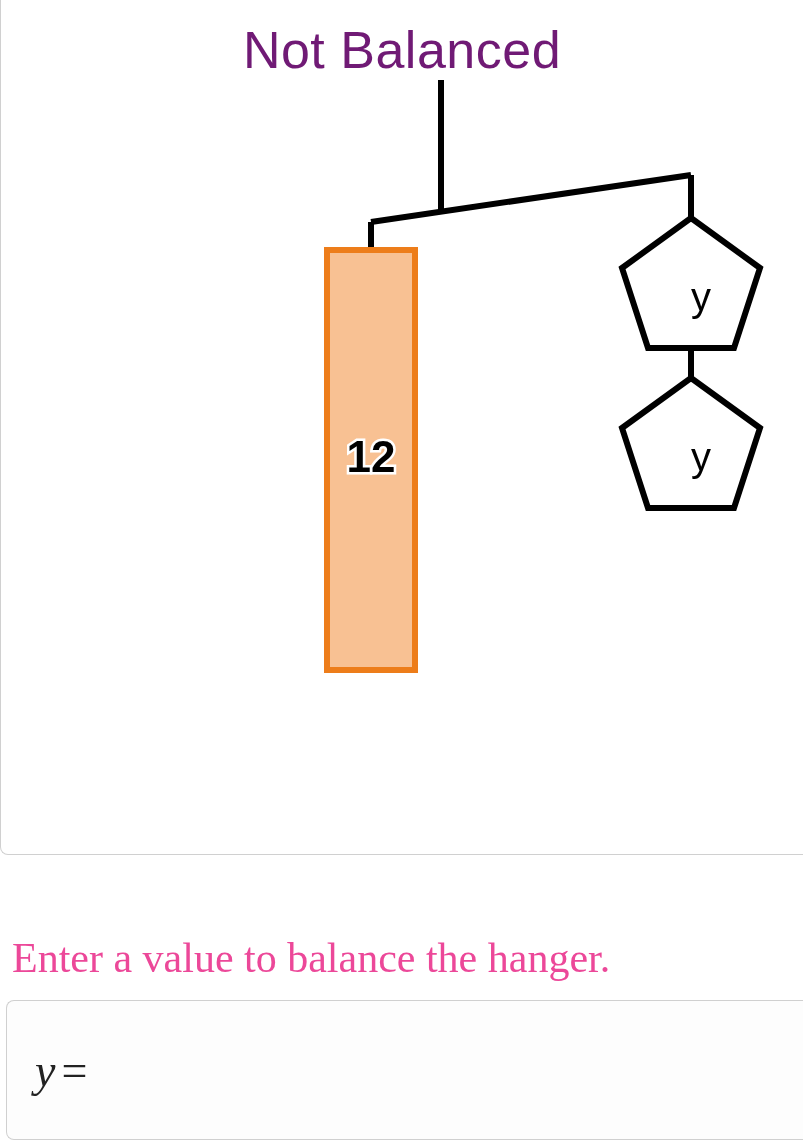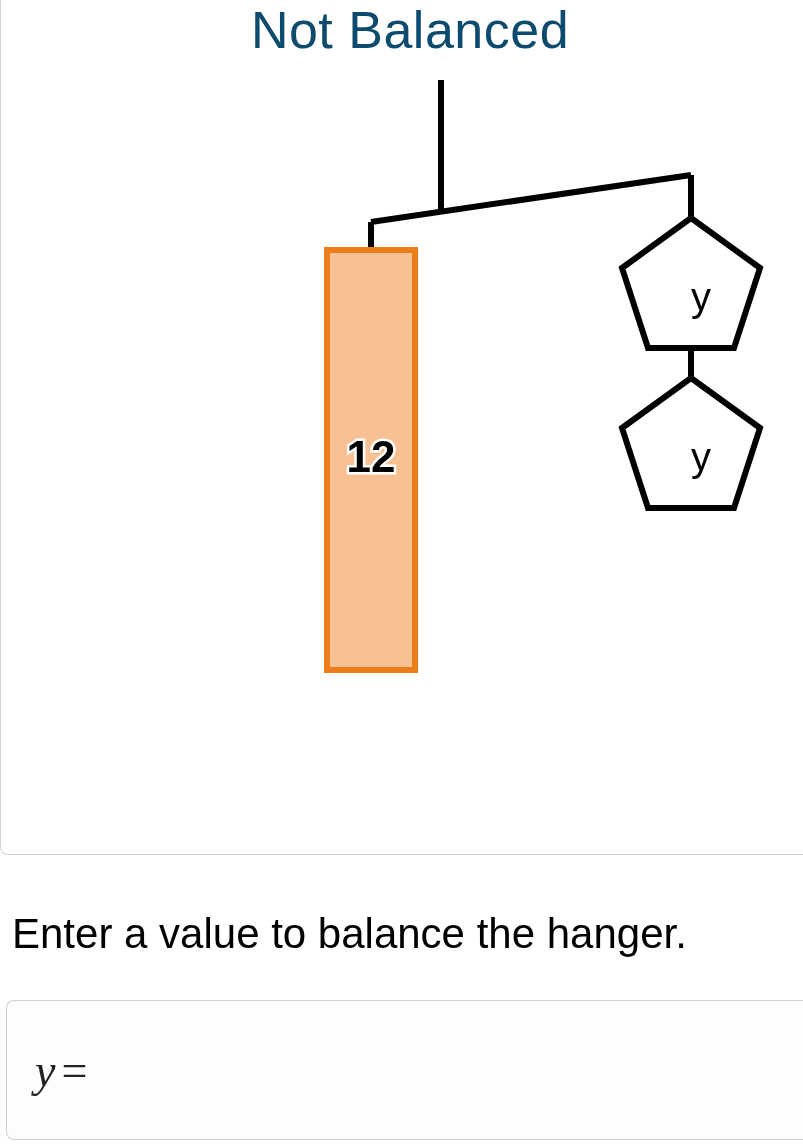--- a/index.html
+++ b/index.html
@@ -15,29 +15,28 @@
       position: relative;
       width: 803px;
       height: 855px;
       border-left: 1px solid #d0d0d0;
       border-bottom: 1px solid #d0d0d0;
       border-radius: 0 0 0 8px;
       background: #fff;
     }
     .status-text {
       position: absolute;
-      top: 0;
+      top: 20px;
       left: 50%;
       transform: translateX(-50%);
       font-size: 52px;
-      color: #0c4a6e;
+      color: #701a75;
       font-weight: 400;
       letter-spacing: 0.5px;
       white-space: nowrap;
-      margin-left: 8px;
     }
     .hanger-svg {
       position: absolute;
       top: 80px;
       left: 0;
       width: 803px;
       height: 700px;
     }
     .rect-label {
       font-size: 44px;
@@ -50,25 +49,26 @@
       dominant-baseline: middle;
     }
     .pent-label {
       font-size: 40px;
       fill: #000;
       text-anchor: middle;
       dominant-baseline: middle;
     }
     .prompt-text {
       position: absolute;
-      top: 910px;
+      top: 934px;
       left: 12px;
       font-size: 42px;
-      color: #000000;
+      color: #ec4899;
       font-weight: 400;
+      font-family: Liberation Serif, serif;
     }
     .input-row {
       position: absolute;
       top: 1000px;
       left: 6px;
       right: 0;
       height: 140px;
       border-top: 1px solid #d0d0d0;
       border-left: 1px solid #d0d0d0;
       border-bottom: 1px solid #d0d0d0;

